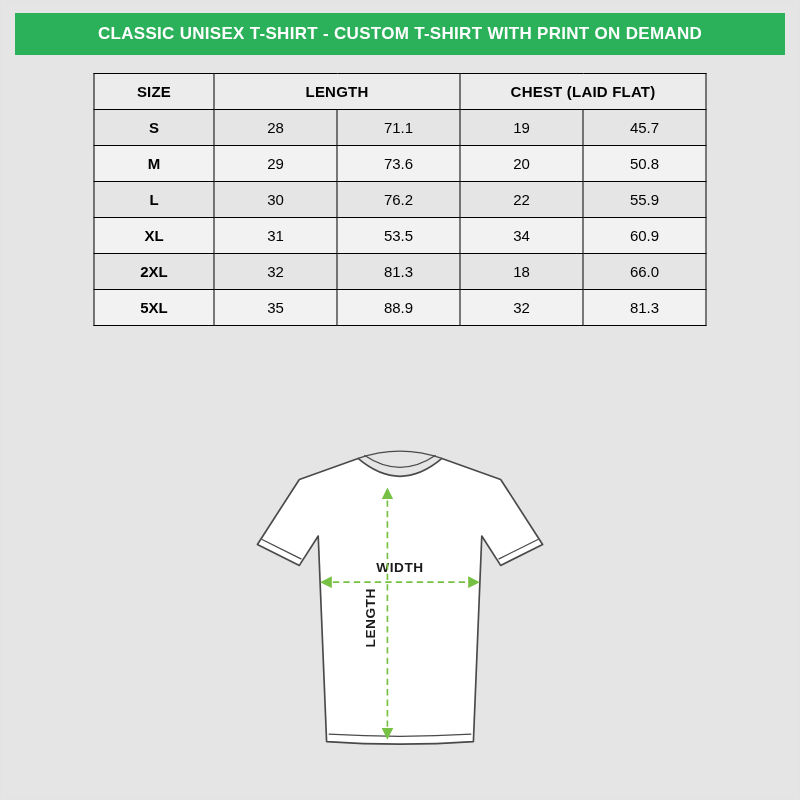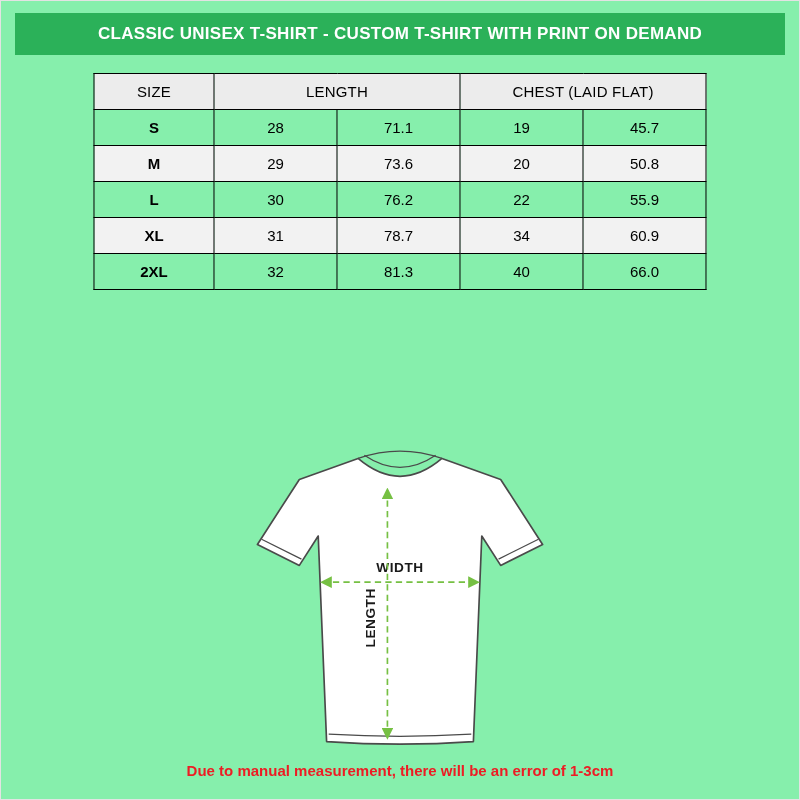--- a/index.html
+++ b/index.html
@@ -1,34 +1,34 @@
 <!DOCTYPE html>
 <html><head>
 <meta charset="utf-8">
 <style>
   html,body{margin:0;padding:0;background:#fff;}
   .page{
-    position:relative;width:800px;height:800px;background:#86efac;
+    position:relative;width:800px;height:800px;background:#e5e5e5;
     font-family:"Liberation Sans",sans-serif;box-sizing:border-box;
     border:1px solid #e3e3e3;overflow:hidden;margin:0 auto;
   }
   .banner{
     position:absolute;top:12px;left:14px;right:14px;height:42px;
     background:#2bb159;color:#fff;display:flex;align-items:center;justify-content:center;
     font-weight:bold;font-size:17px;letter-spacing:.3px;text-align:center;
   }
   table.size-chart{
     position:absolute;top:72px;left:50%;transform:translateX(-50%);
     width:612px;border-collapse:collapse;table-layout:fixed;
   }
   .size-chart th,.size-chart td{
     border:1px solid #000;height:35px;text-align:center;vertical-align:middle;
     font-size:15px;color:#000;padding:0;
   }
-  .size-chart th{background:#ececec;font-weight:normal;letter-spacing:.2px;}
+  .size-chart th{background:#ececec;font-weight:bold;letter-spacing:.2px;}
   .size-chart td.size-col{font-weight:bold;}
   .size-chart tbody tr:nth-child(even){background:#f2f2f2;}
   .diagram{
     position:absolute;top:426px;left:50%;transform:translateX(-50%);
   }
   .shirt-outline{fill:#fff;stroke:#4a4a4a;stroke-width:1.6;stroke-linejoin:round;}
   .shirt-line{fill:none;stroke:#4a4a4a;stroke-width:1.2;}
   .measure{stroke:#76c043;stroke-width:1.6;stroke-dasharray:6 4;}
   .measure-label{
     font-family:"Liberation Sans",sans-serif;font-size:13px;font-weight:bold;
@@ -81,30 +81,37 @@
         <tr>
           <td class="size-col">L</td>
           <td>30</td>
           <td>76.2</td>
           <td>22</td>
           <td>55.9</td>
         </tr>
         <tr>
           <td class="size-col">XL</td>
           <td>31</td>
-          <td>78.7</td>
+          <td>53.5</td>
           <td>34</td>
           <td>60.9</td>
         </tr>
         <tr>
           <td class="size-col">2XL</td>
           <td>32</td>
           <td>81.3</td>
-          <td>40</td>
+          <td>18</td>
           <td>66.0</td>
+        </tr>
+        <tr>
+          <td class="size-col">5XL</td>
+          <td>35</td>
+          <td>88.9</td>
+          <td>32</td>
+          <td>81.3</td>
         </tr>
       </tbody>
   </table>
 
   <svg class="diagram" width="336" height="346" viewBox="0 0 320 330" xmlns="http://www.w3.org/2000/svg">
     <defs>
       <marker id="ah-end" viewBox="0 0 10 10" refX="8" refY="5" markerWidth="7" markerHeight="7" orient="auto">
         <path d="M0,0 L10,5 L0,10 Z" fill="#76c043"></path>
       </marker>
       <marker id="ah-start" viewBox="0 0 10 10" refX="2" refY="5" markerWidth="7" markerHeight="7" orient="auto">
@@ -123,15 +130,14 @@
 
     <path class="shirt-line" d="M92,293 Q160,297 228,293"></path>
 
     <line class="measure" x1="86" y1="148" x2="234" y2="148" marker-start="url(#ah-start)" marker-end="url(#ah-end)"></line>
     <text class="measure-label" x="160" y="138" text-anchor="middle">WIDTH</text>
 
     <line class="measure" x1="148" y1="60" x2="148" y2="296" marker-start="url(#ah-start)" marker-end="url(#ah-end)"></line>
     <text class="measure-label" x="136" y="182" text-anchor="middle" transform="rotate(-90 136 182)">LENGTH</text>
   </svg>
 
-  <div class="footer-note">Due to manual measurement, there will be an error of 1-3cm</div>
 
 </div>
 
 </body></html>

